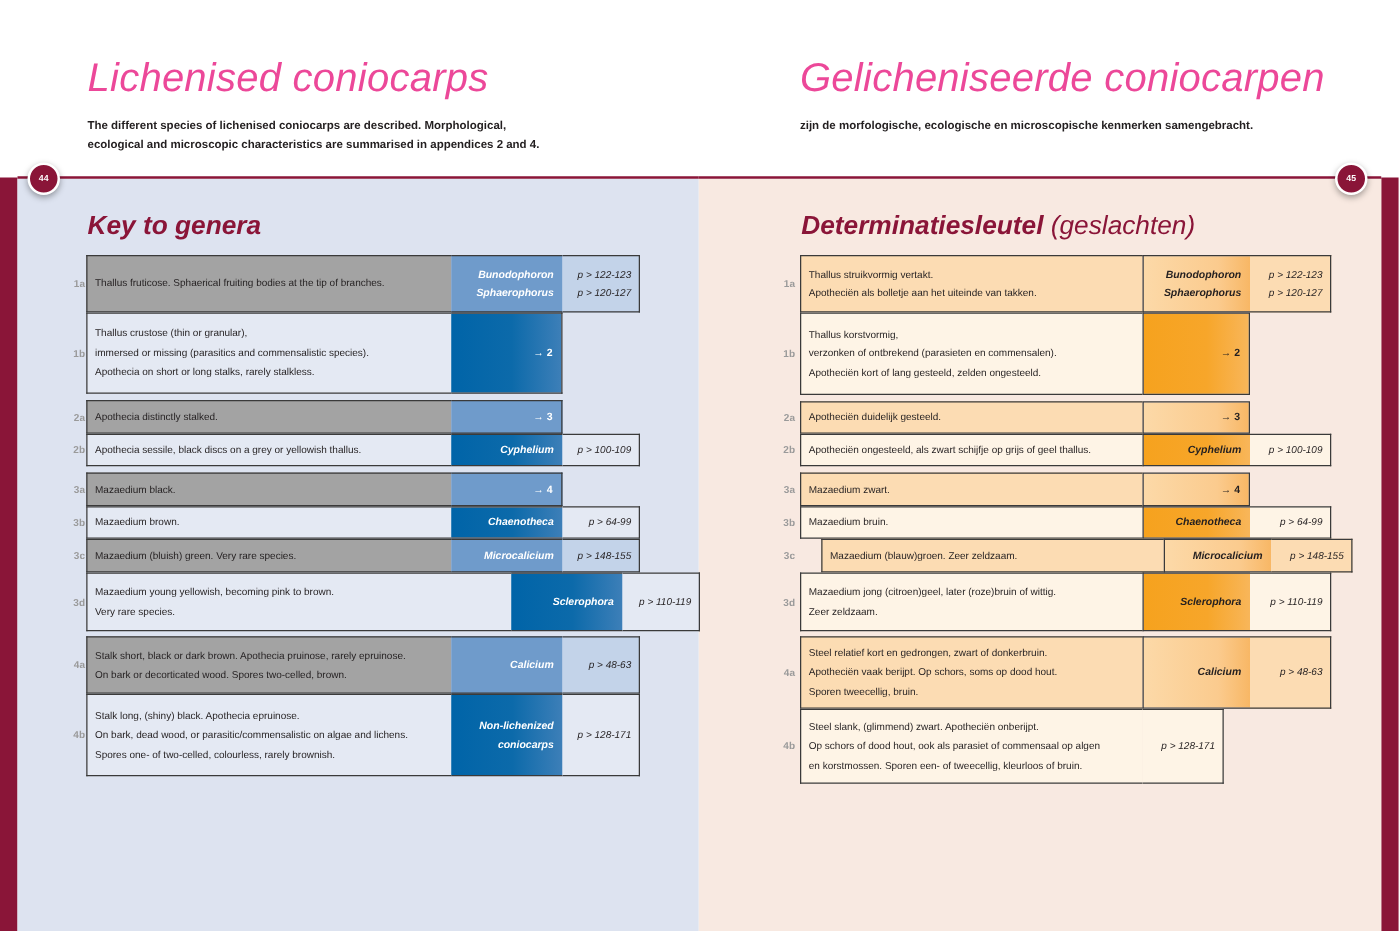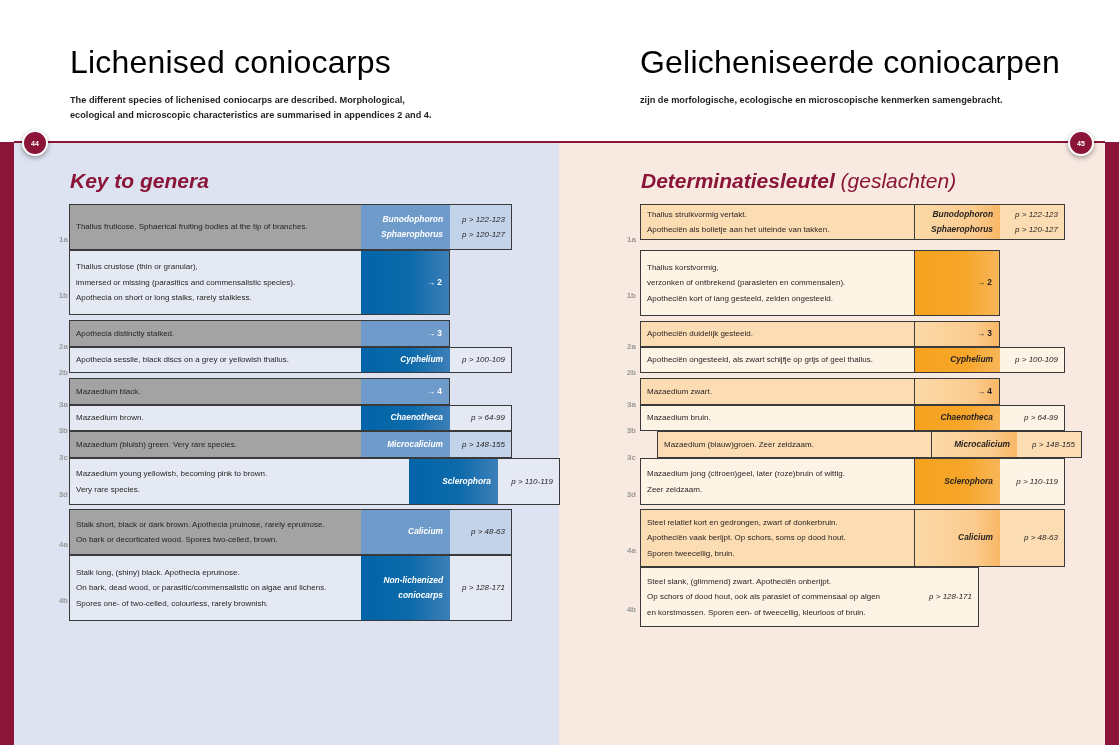--- a/index.html
+++ b/index.html
@@ -2,21 +2,21 @@
 <html><head>
 <meta charset="utf-8">
 <style>
   * { box-sizing: border-box; margin: 0; padding: 0; }
   html, body { width: 1119px; height: 745px; overflow: hidden; background: #ffffff; }
   body { position: relative; font-family: "DejaVu Sans", sans-serif; color: #231f20; }
 
   .header { position: absolute; top: 0; height: 142px; }
   .header.left { left: 0; width: 559px; }
   .header.right { left: 559px; width: 560px; }
-  .title { position: absolute; top: 44px; font-family: "Liberation Sans", sans-serif; font-weight: 300; font-size: 32px; color: #000000; letter-spacing: 0.2px; }
+  .title { position: absolute; top: 44px; font-family: "Liberation Sans", sans-serif; font-weight: 300; font-size: 32px; color: #ec4899; letter-spacing: 0.2px; font-style: italic; }
   .header.left .title { left: 70px; }
   .header.right .title { left: 81px; }
   .intro { position: absolute; top: 93px; font-family: "Liberation Sans", sans-serif; font-weight: bold; font-size: 9.2px; line-height: 15px; color: #231f20; }
   .header.left .intro { left: 70px; width: 470px; }
   .header.right .intro { left: 81px; width: 470px; }
 
   .rule { position: absolute; top: 141px; height: 2px; background: #8a1538; }
   .rule.left { left: 14px; width: 545px; }
   .rule.right { left: 559px; width: 546px; }
 
@@ -31,21 +31,21 @@
   .page-badge { position: absolute; top: 130px; width: 26px; height: 26px; border-radius: 50%; background: #8a1538; border: 2px solid #ffffff; box-shadow: 0 2px 5px rgba(0,0,0,0.35); color: #ffffff; font-family: "Liberation Sans", sans-serif; font-weight: bold; font-size: 7px; display: flex; align-items: center; justify-content: center; z-index: 5; }
   .page-badge.left { left: 22px; }
   .page-badge.right { left: 1068px; }
 
   .key-title { position: absolute; top: 169px; font-family: "Liberation Sans", sans-serif; font-weight: bold; font-style: italic; font-size: 21px; color: #8a1538; }
   .key-title.left { left: 70px; }
   .key-title.right { left: 641px; text-align: center; }
   .key-title .sub { font-weight: normal; }
 
   .row { position: absolute; display: flex; }
-  .row .code { position: absolute; width: 30px; text-align: right; font-family: "Liberation Sans", sans-serif; font-weight: bold; font-size: 8px; color: #9a9a9a; top: 50%; transform: translateY(-50%); margin-top: 12px; }
+  .row .code { position: absolute; width: 30px; text-align: right; font-family: "Liberation Sans", sans-serif; font-weight: bold; font-size: 8px; color: #9a9a9a; top: 50%; transform: translateY(-50%); }
   .cell { display: flex; align-items: center; font-family: "Liberation Sans", sans-serif; font-size: 8px; line-height: 15.5px; }
   .cell.txt { padding-left: 6px; border-top: 1px solid #3a3a3a; border-left: 1px solid #3a3a3a; border-bottom: 1px solid #3a3a3a; flex-direction: column; align-items: flex-start; justify-content: center; }
   .cell.gen { justify-content: flex-end; padding-right: 7px; font-weight: bold; font-style: italic; font-size: 8.4px; text-align: right; flex-direction: column; align-items: flex-end; justify-content: center; }
   .cell.pg { justify-content: flex-end; padding-right: 6px; font-style: italic; font-size: 8px; flex-direction: column; align-items: flex-end; justify-content: center; border: 1px solid #3a3a3a; border-left: none; }
   .cell.pg.empty { border: none; background: transparent !important; }
 
   
   .blue .row.tint .txt { background: #a3a3a3; justify-content: center; }
   .blue .row.plain .txt { background: #e4e9f3; }
   .blue .row.tint .gen { background: #6f9bcb; color: #ffffff; border-top: 1px solid #3a3a3a; border-bottom: 1px solid #3a3a3a; }
@@ -237,21 +237,21 @@
           </div>
           <div class="cell pg" style="width: 62px;">
             <div>p &gt; 128-171</div>
           </div>
         </div>
       </div>
     </div>
     <div class="orange">
       <div class="row tint" style="left: 606px; top: 204px; height: 46px;">
         <span class="code" style="left: 0px;">1a</span>
-        <div style="position: absolute; left: 34px; top: 0px; height: 36px; display: flex;">
+        <div style="position: absolute; left: 34px; top: 0px; height: 46px; display: flex;">
           <div class="cell txt" style="width: 274px;">
             <div>Thallus struikvormig vertakt.</div>
             <div>Apotheciën als bolletje aan het uiteinde van takken.</div>
           </div>
           <div class="cell gen" style="width: 86px;">
             <div>Bunodophoron</div>
             <div>Sphaerophorus</div>
           </div>
           <div class="cell pg" style="width: 65px;">
             <div>p &gt; 122-123</div>

